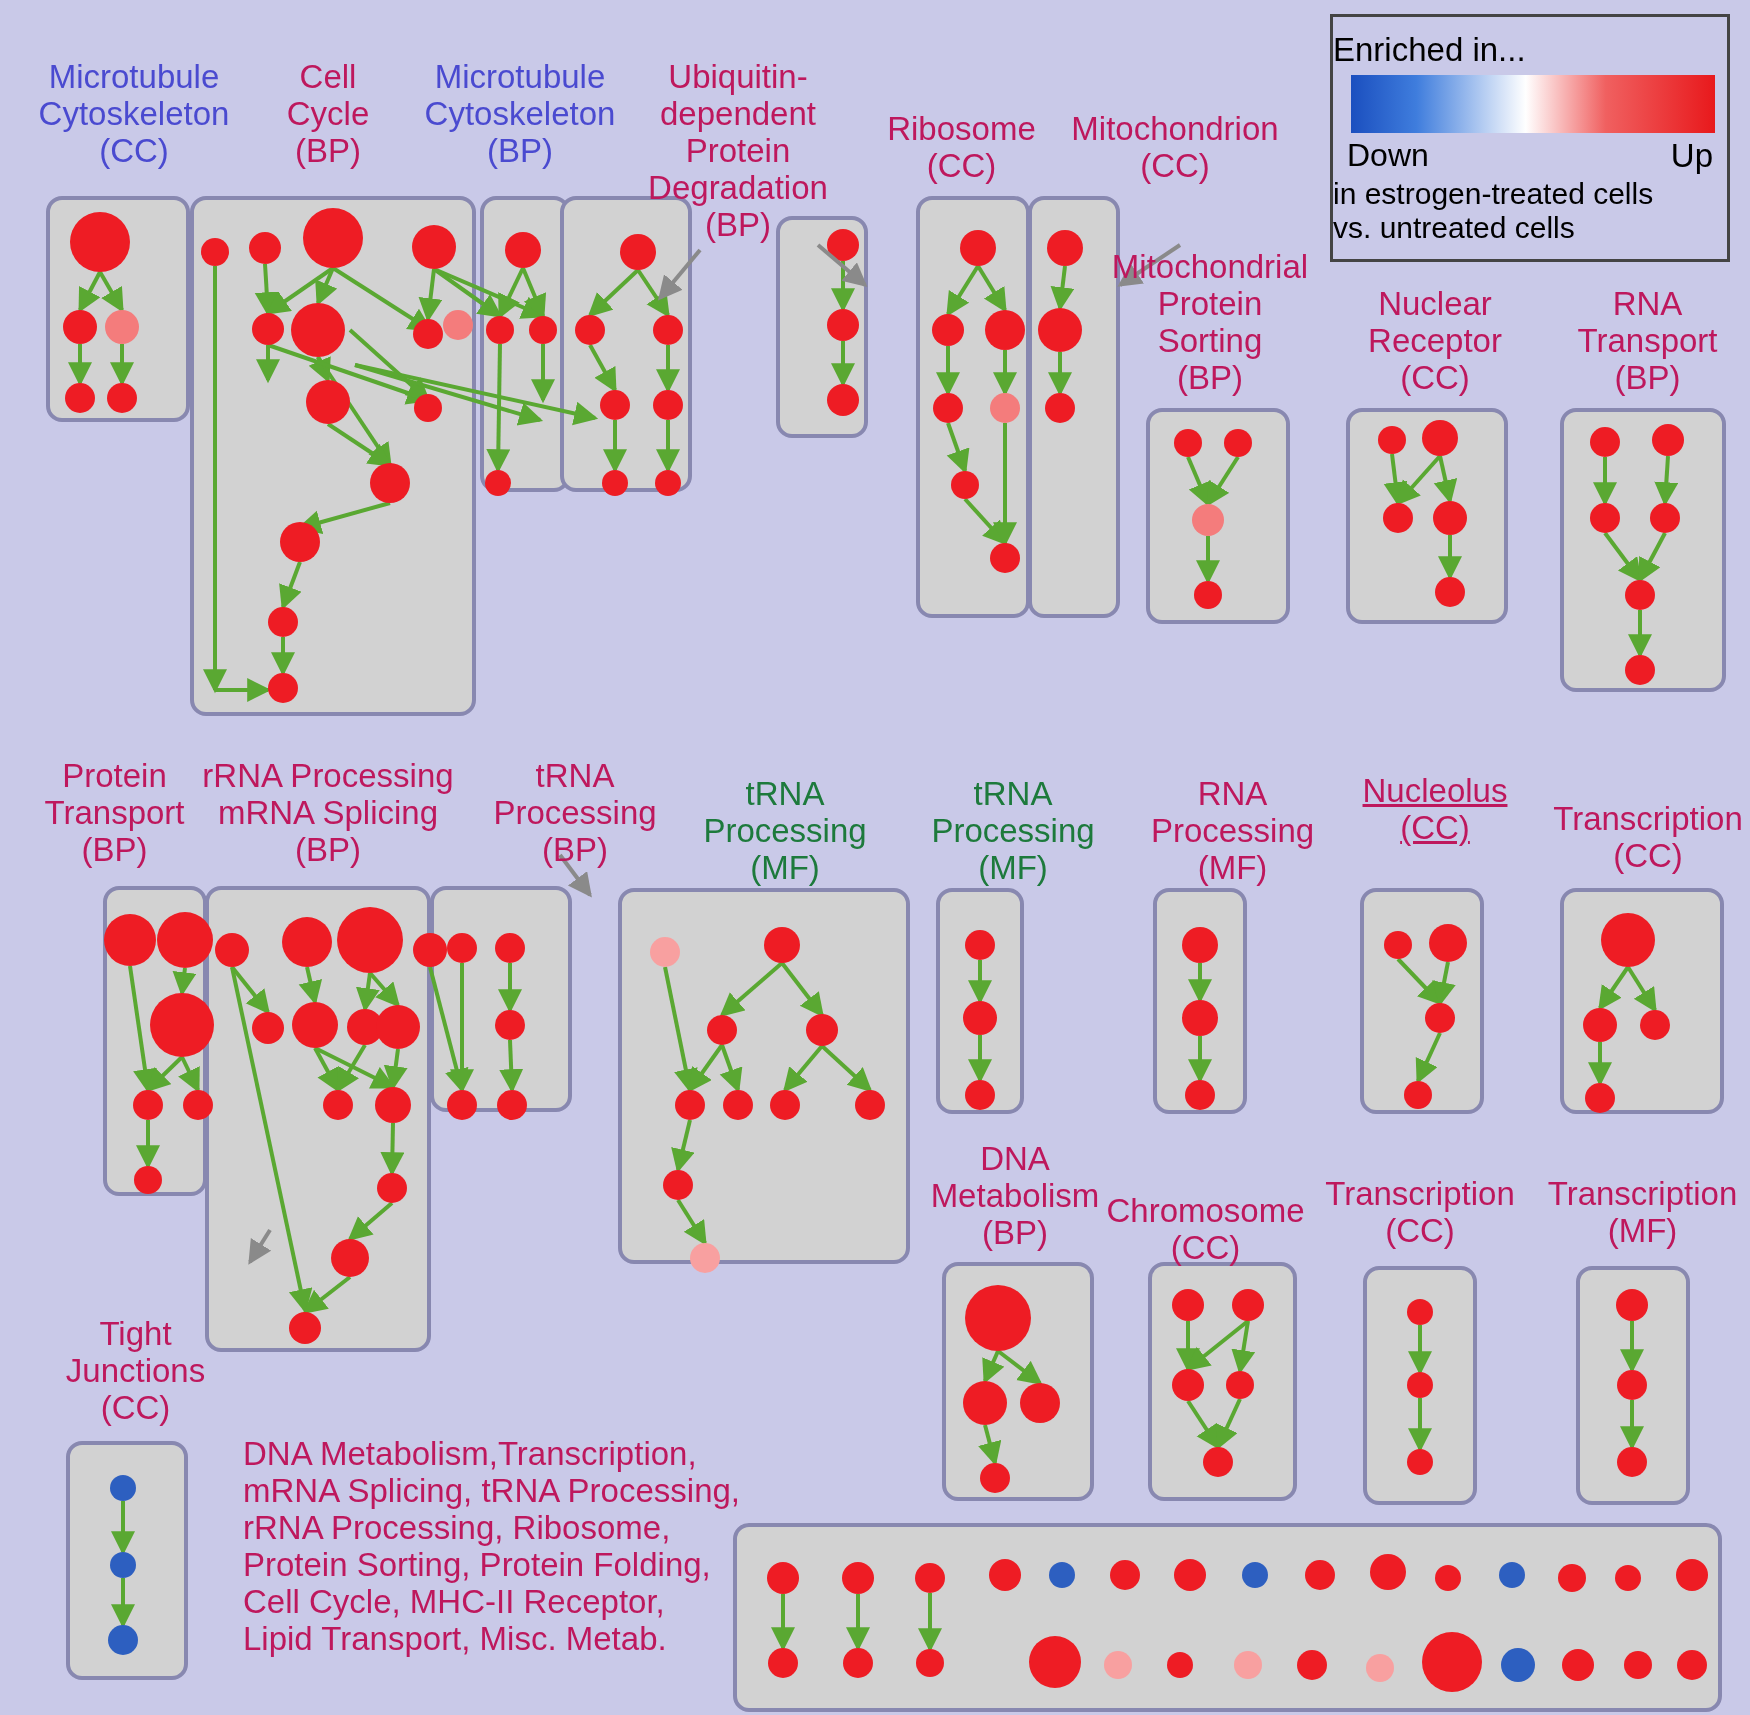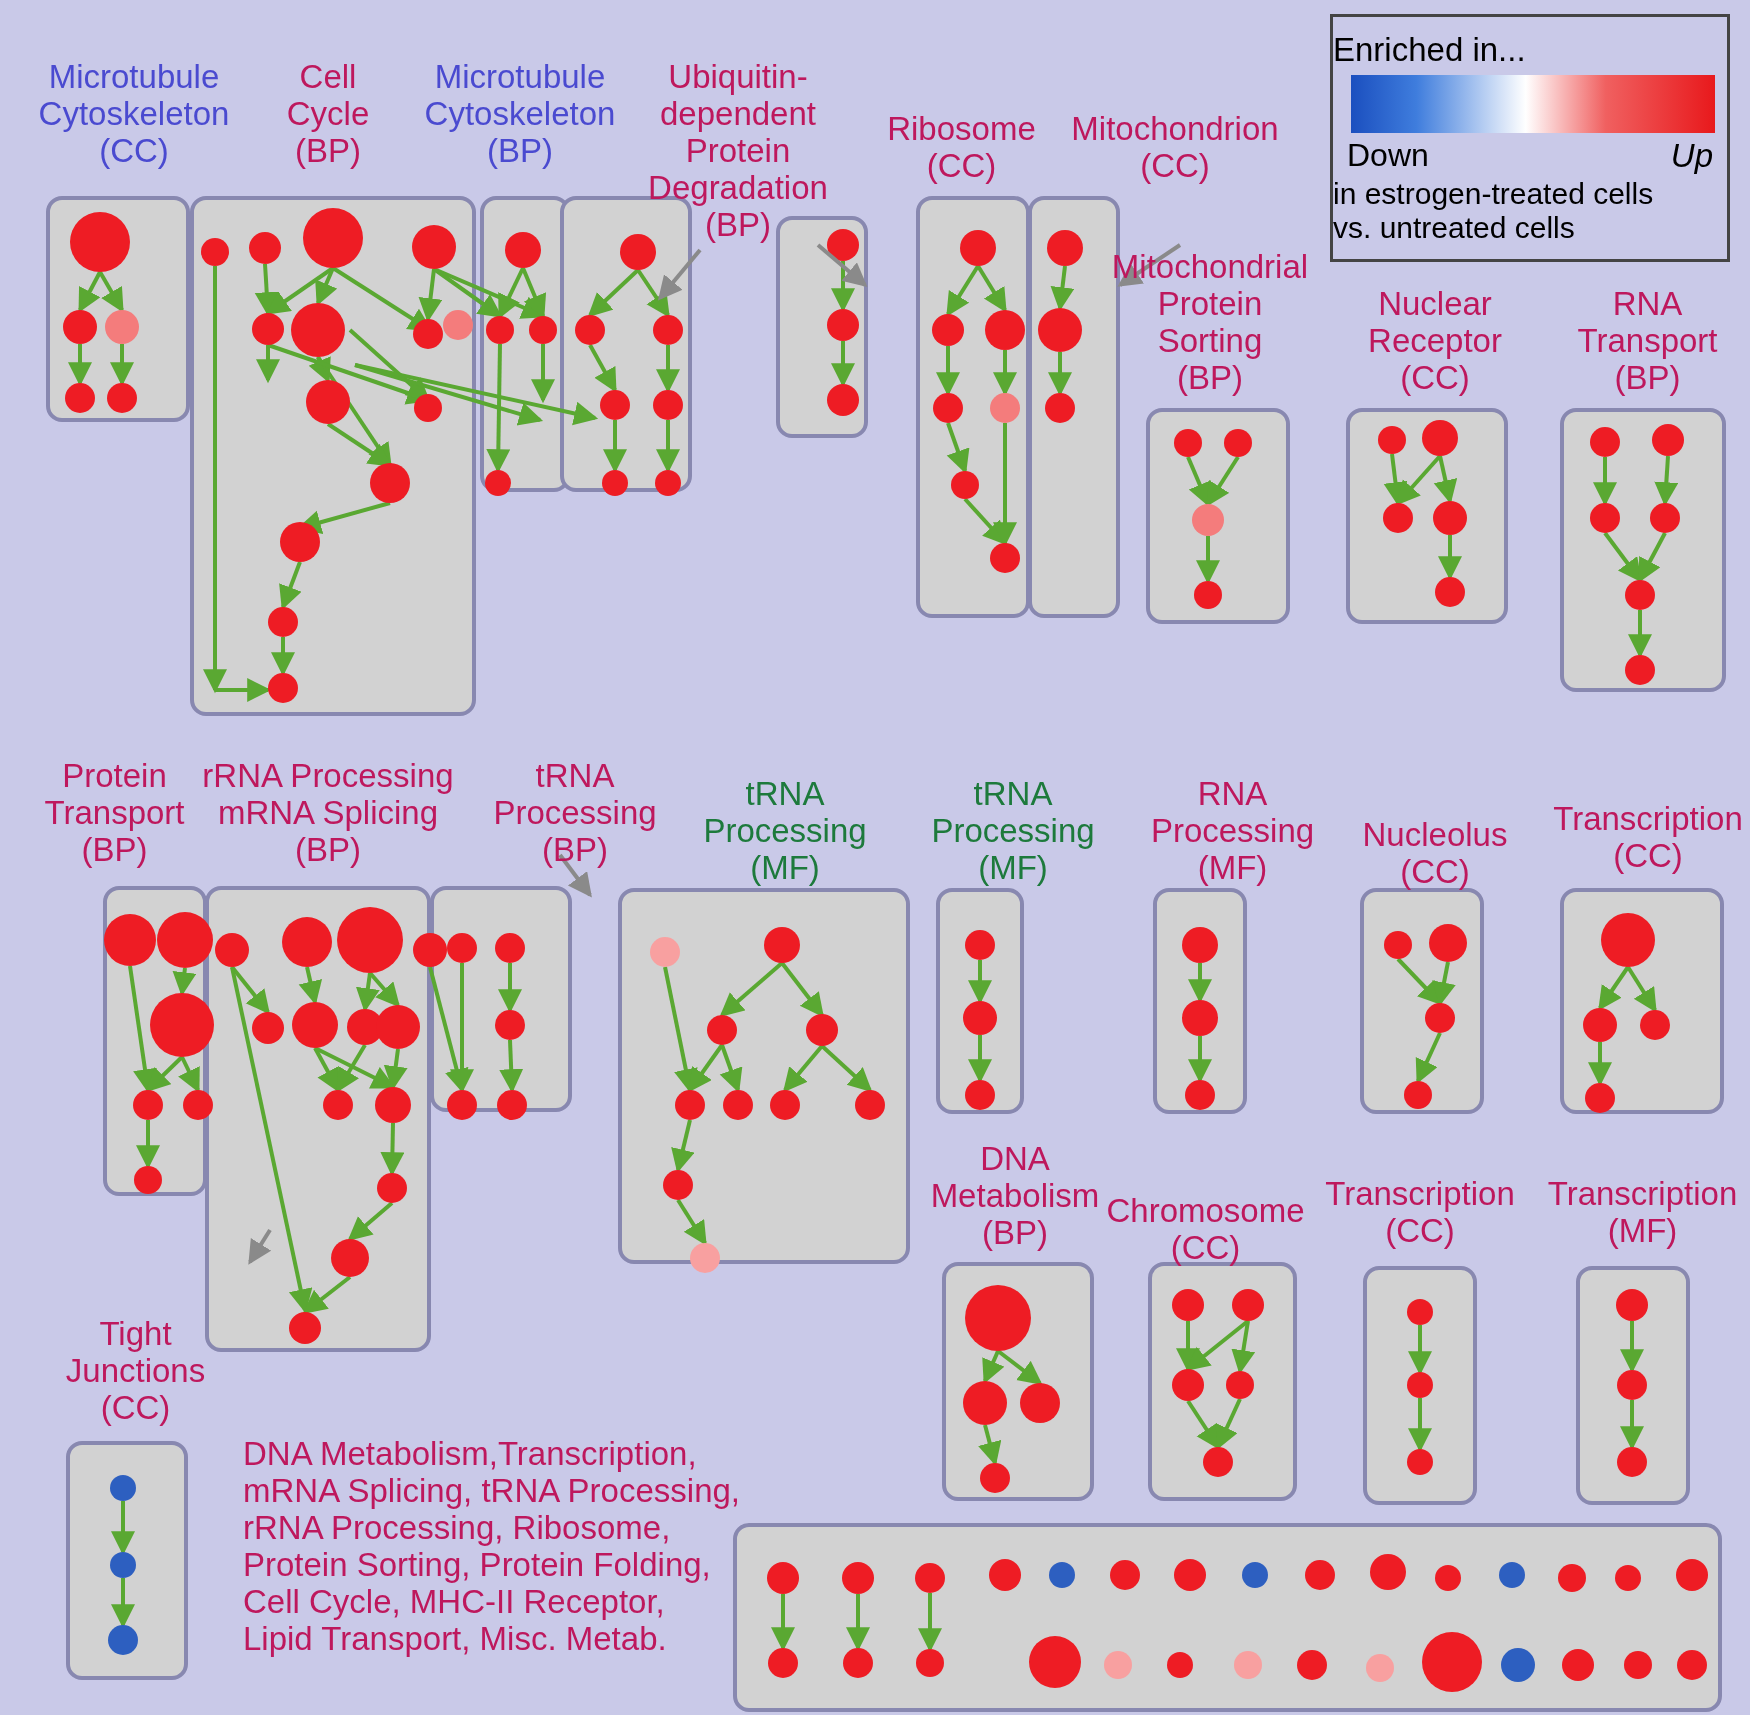--- a/index.html
+++ b/index.html
@@ -402,21 +402,21 @@
 (BP)</div>
     <div class="label green" style="left: 690px; top: 775px; width: 190px;">tRNA
 Processing
 (MF)</div>
     <div class="label green" style="left: 918px; top: 775px; width: 190px;">tRNA
 Processing
 (MF)</div>
     <div class="label" style="left: 1140px; top: 775px; width: 185px;">RNA
 Processing
 (MF)</div>
-    <div class="label" style="left: 1340px; top: 816px; width: 190px;">Nucleolus
+    <div class="label" style="left: 1340px; top: 772px; width: 190px; text-decoration: underline;">Nucleolus
 (CC)</div>
     <div class="label" style="left: 1548px; top: 800px; width: 200px;">Transcription
 (CC)</div>
     <div class="label" style="left: 915px; top: 1140px; width: 200px;">DNA
 Metabolism
 (BP)</div>
     <div class="label" style="left: 1098px; top: 1192px; width: 215px;">Chromosome
 (CC)</div>
     <div class="label" style="left: 1320px; top: 1175px; width: 200px;">Transcription
 (CC)</div>
@@ -430,16 +430,16 @@
 rRNA Processing, Ribosome,
 Protein Sorting, Protein Folding,
 Cell Cycle, MHC-II Receptor,
 Lipid Transport, Misc. Metab.</div>
   </div>
 
 <div class="legend" style="left:1330px;top:14px;width:400px;height:248px;">
   <div class="legend-title">Enriched in...</div>
   <div class="legend-bar" style="left:18px;top:58px;width:364px;height:58px;"></div>
   <div class="legend-down" style="left:14px;top:120px;">Down</div>
-  <div class="legend-up" style="right:14px;top:120px;font-style:italic;">Up</div>
+  <div class="legend-up" style="right:14px;top:120px;">Up</div>
   <div class="legend-sub" style="top:160px;">in estrogen-treated cells
 vs. untreated cells</div>
 </div>
 
 </body></html>

